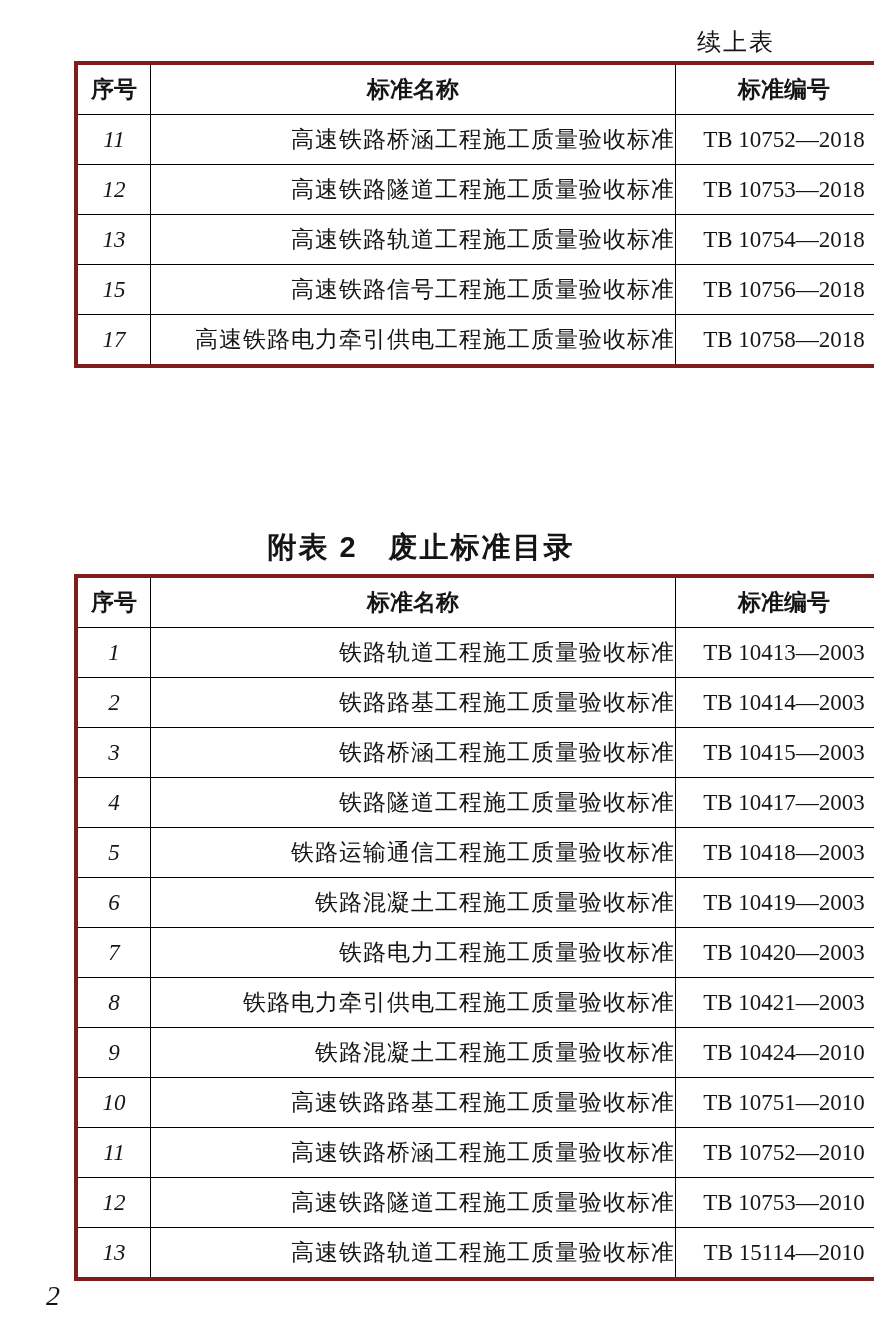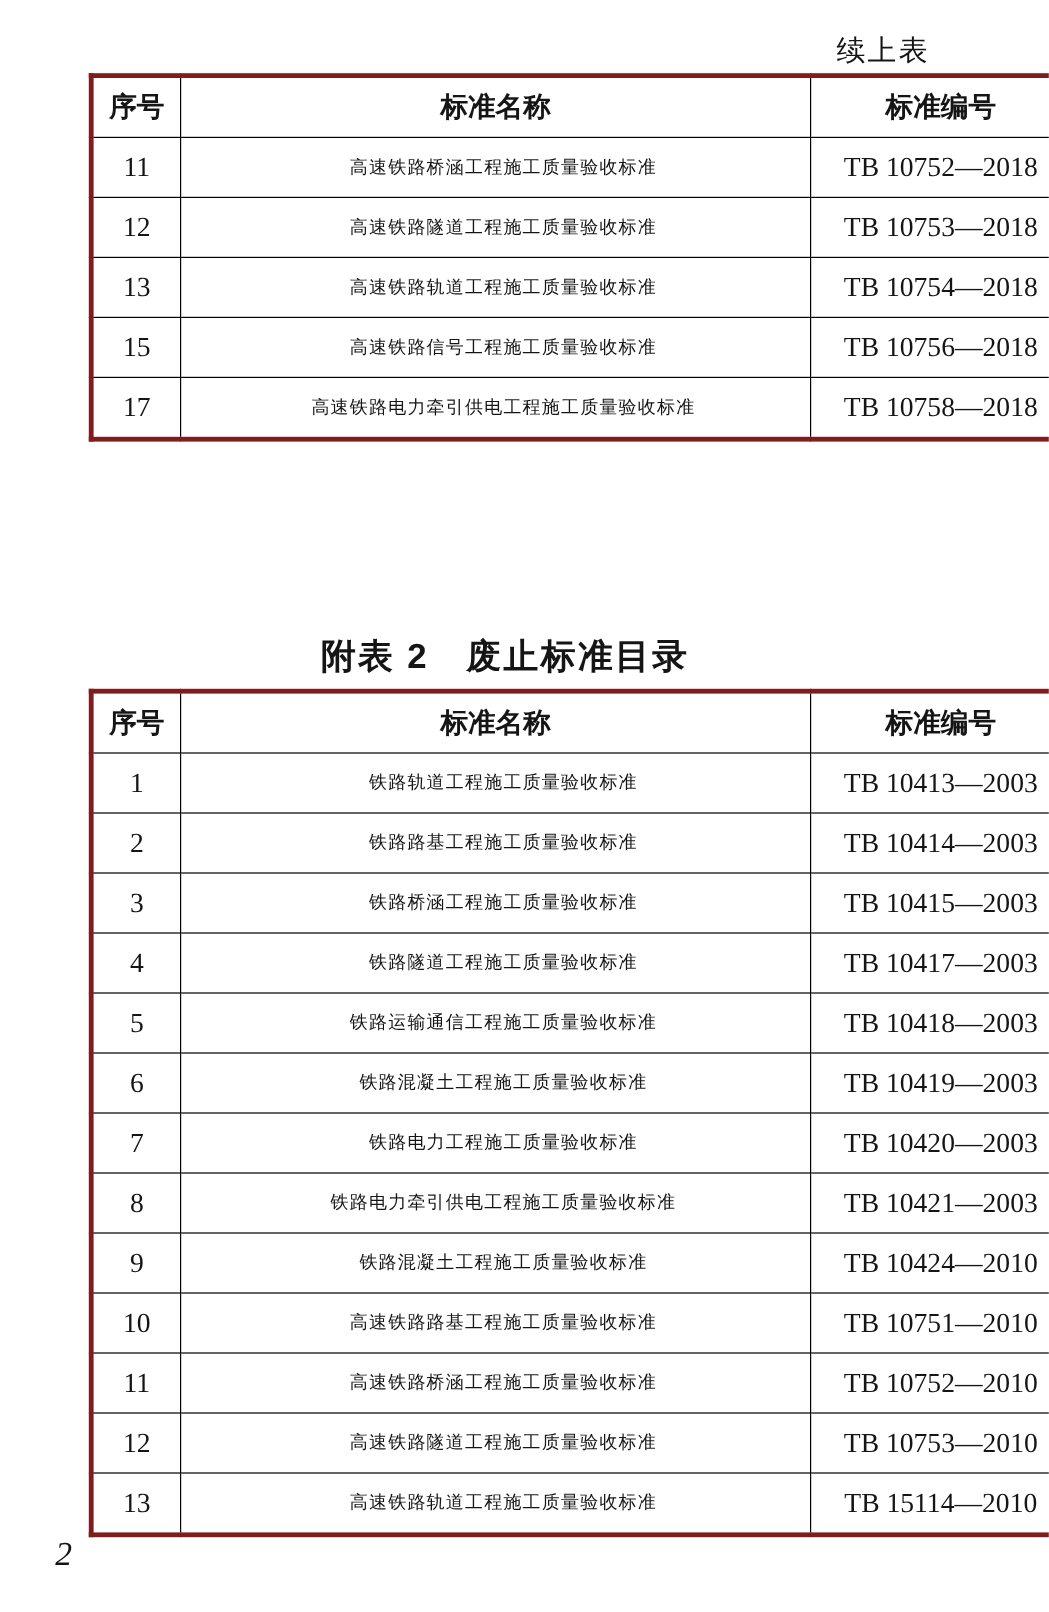--- a/index.html
+++ b/index.html
@@ -46,25 +46,26 @@
     font-weight: bold;
     font-size: 23px;
     text-align: center;
   }
   .col-no   { width: 72px; }
   .col-name { width: 524px; }
   .col-code { width: 216px; }
   td.col-no {
     text-align: center;
     font-size: 23px;
+    font-style: italic;
   }
   td.col-name {
-    text-align: center;
+    text-align: right;
     padding-left: 13px;
-    font-size: 15px;
+    font-size: 23px;
     letter-spacing: 1px;
   }
   td.col-code {
     text-align: center;
     font-size: 23px;
   }
   .appendix-title {
     position: absolute;
     top: 528px;
     left: 12px;

